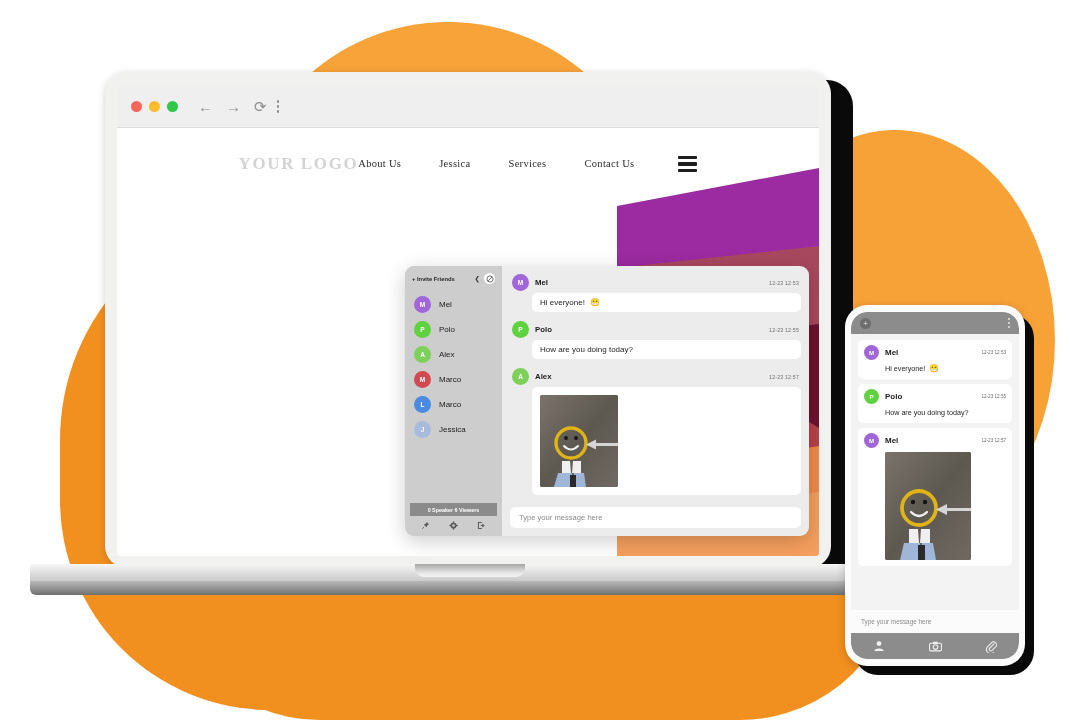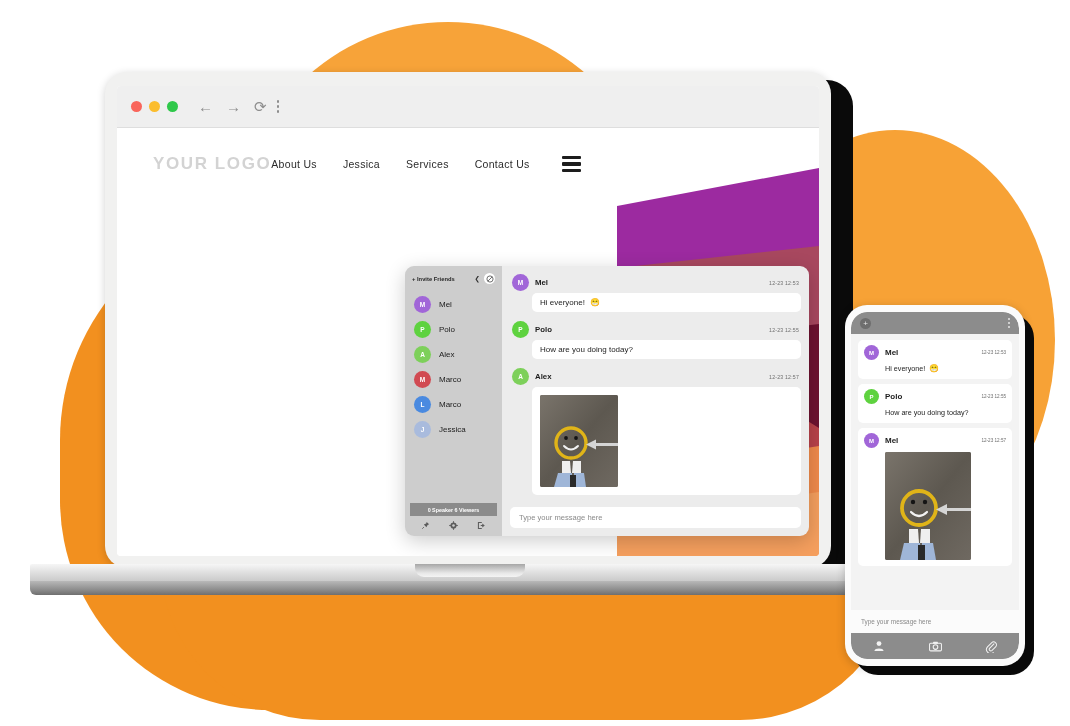--- a/index.html
+++ b/index.html
@@ -91,25 +91,26 @@
     flex: 1; height: 20px; background: #e0e0e0; border-radius: 10px;
     display: flex; align-items: center; justify-content: center;
     font-size: 9.5px; color: #4a4a4a; margin: 0 14px;
   }
   .kebab { display: flex; flex-direction: column; gap: 2.5px; align-items: center; }
   .kebab i { width: 2.5px; height: 2.5px; border-radius: 50%; background: #8d8d8d; display: block; }
 
   
   .site { position: relative; height: 428px; background: #fff; }
   .site-header {
-    display: flex; align-items: center; justify-content: flex-start;
+    display: flex; align-items: center; justify-content: center;
     padding: 26px 36px 0 36px;
+    font-family: Liberation Serif, serif;
   }
   .logo { font-size: 17px; font-weight: 700; letter-spacing: 1.6px; color: #d3d3d3; }
-  .nav { display: flex; align-items: center; gap: 26px; }
+  .nav { display: flex; align-items: center; gap: 38px; }
   .nav a { font-size: 10.5px; color: #2b2b2b; text-decoration: none; letter-spacing: .3px; }
   .burger { display: flex; flex-direction: column; gap: 3px; margin-left: 6px; }
   .burger i { width: 19px; height: 3.4px; background: #1d1d1d; border-radius: 1px; display: block; }
 
   
   .hero { position: absolute; left: 58px; top: 98px; width: 230px; }
   .hero h1 {
     font-family: "Liberation Serif", serif; font-size: 25px; line-height: 1.16;
     color: #111; font-weight: 700; letter-spacing: -.2px;
   }

